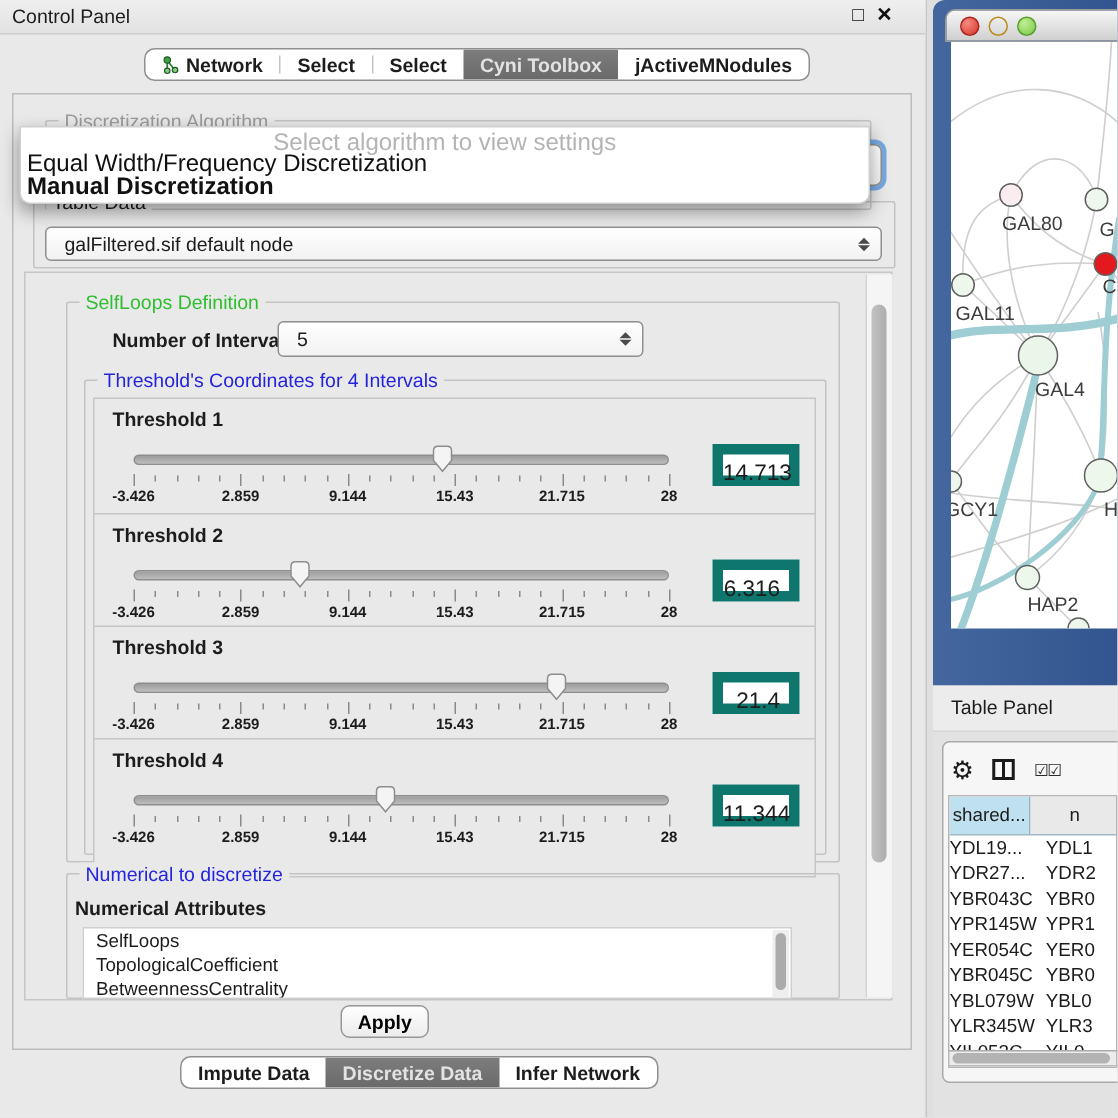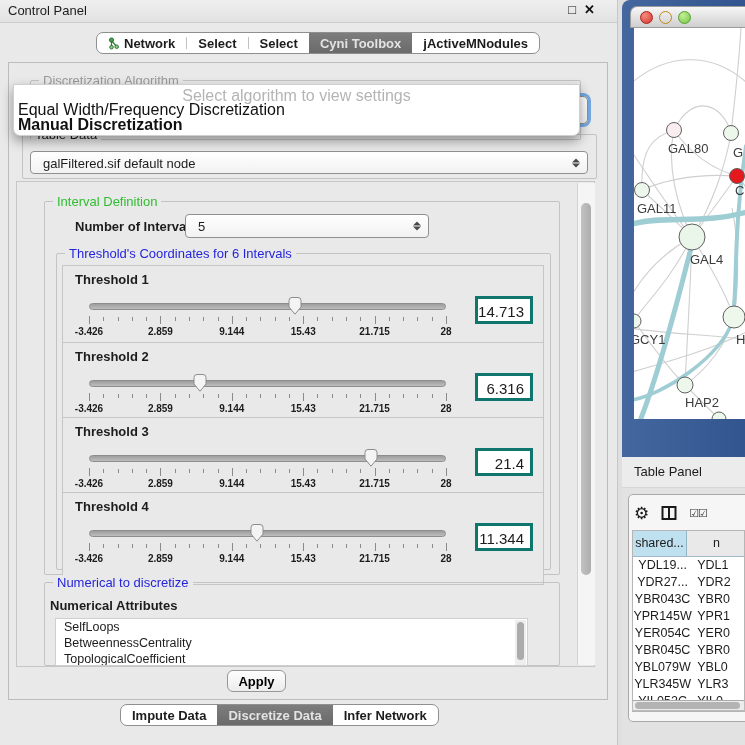--- a/index.html
+++ b/index.html
@@ -51,21 +51,21 @@
   .thr-box{position:absolute;left:0;width:482px;height:93px;border:1px solid #c6c6c6;background:#e9e9e9;box-sizing:border-box;}
   .thr-label{position:absolute;left:12px;top:6px;font-size:13px;font-weight:bold;}
   .slider{position:absolute;left:26px;top:34px;width:357px;height:38px;}
   .trk{position:absolute;left:0;right:0;top:3px;height:7px;border:1px solid #8d8d8d;border-radius:4px;background:linear-gradient(#9d9d9d,#bdbdbd);box-sizing:border-box;}
   .thumb-p{position:absolute;top:-4px;width:16px;height:20px;transform:translateX(-50%);}
   .ticks{position:absolute;left:0;right:0;top:16px;height:8px;}
   .tick{position:absolute;top:1px;width:1px;height:4px;background:#8a8a8a;}
   .tick.major{height:8px;top:0;}
   .axlabels{position:absolute;left:0;right:0;top:26px;height:11px;}
   .axl{position:absolute;transform:translateX(-50%);font-size:10px;font-weight:bold;white-space:nowrap;}
-  .valbox{position:absolute;right:10px;top:30px;width:58px;height:28px;background:#fff;border:3px solid #0f766e;box-sizing:border-box;font-size:15px;line-height:26px;text-align:right;padding-right:6px;}
+  .valbox{position:absolute;right:10px;top:30px;width:58px;height:28px;background:#fff;border:7px solid #0f766e;box-sizing:border-box;font-size:15px;line-height:26px;text-align:right;padding-right:6px;}
   #attr-group{left:44px;top:582px;width:516px;height:84px;}
   #attr-subtitle{position:absolute;left:50px;top:598px;font-size:13px;font-weight:bold;}
   #attr-list{position:absolute;left:55px;top:618px;width:473px;height:48px;background:#fff;border:1px solid #cfcfcf;box-sizing:border-box;overflow:hidden;}
   .attr-item{font-size:12.5px;height:16px;line-height:16px;padding-left:8px;white-space:nowrap;}
   #attr-vscroll{position:absolute;right:1px;top:1px;width:11px;height:46px;background:#eee;}
   #attr-vscroll .thumb{position:absolute;left:2px;top:2px;width:7px;height:38px;border-radius:4px;background:#ababab;}
   #apply-btn{position:absolute;left:227px;top:670px;width:59px;height:22px;background:linear-gradient(#fefefe,#ececec);border:1px solid #979797;border-radius:6px;font-size:13px;font-weight:bold;font-family:"Liberation Sans",sans-serif;}
   
   #net-frame{position:absolute;left:622px;top:0;width:123px;height:457px;background:linear-gradient(90deg,#44679f,#33558f);border-top-left-radius:8px;}
   #net-titlebar{position:absolute;left:630px;top:6px;width:115px;height:22px;background:linear-gradient(#f7f7f7,#cfcfcf);border:1px solid #9c9c9c;border-right:none;border-top-left-radius:7px;display:flex;align-items:center;gap:6px;padding-left:9px;box-sizing:border-box;}
@@ -82,21 +82,21 @@
   #tp-toolbar{position:absolute;left:634px;top:500px;width:108px;height:26px;display:flex;align-items:center;gap:12px;}
   #gear-ic{font-size:17px;line-height:17px;color:#1a1a1a;}
   #split-ic svg{display:block;}
   #check-ic{font-size:11px;letter-spacing:-1px;color:#2a2a2a;}
   #tp-grid{position:absolute;left:632px;top:530px;width:113px;height:182px;background:#fff;border:1px solid #b5b5b5;box-sizing:border-box;overflow:hidden;}
   #tp-thead{display:flex;height:25px;border-bottom:1px solid #9fb9c6;}
   .hc{box-sizing:border-box;font-size:12.5px;line-height:24px;}
   .hc.c1{width:76px;background:#bfe0ee;border-right:1px solid #93b4c4;text-align:center;}
   .hc.c2{width:70px;background:#e9e9e9;padding-left:26px;}
   .trow{display:flex;height:17px;font-size:12.5px;line-height:17px;}
-  .tc1{width:76px;text-align:center;white-space:nowrap;overflow:hidden;}
+  .tc1{width:76px;text-align:left;white-space:nowrap;overflow:hidden;}
   .tc2{width:60px;padding-left:5px;white-space:nowrap;overflow:hidden;}
   #tp-hscroll{position:absolute;left:632px;top:700px;width:113px;height:11px;background:#ececec;border:1px solid #bbb;border-top:1px solid #aaa;box-sizing:border-box;}
   #tp-hscroll .thumb{position:absolute;left:2px;top:1px;width:105px;height:7px;border-radius:4px;background:#b3b3b3;}
 </style>
 </head>
 <body>
 
 <div id="root">
 
   <section id="control-window">
@@ -159,32 +159,32 @@
     <div id="tabledata-combo" class="combo">
       <span class="cval">galFiltered.sif default node</span>
       <span class="spin">
           <i class="up"></i>
           <i class="dn"></i>
         </span>
     </div>
 
     <div id="scrollpane"></div>
     <div id="interval-group" class="groupbox">
-      <span class="legend green">Interval Definition</span>
+      <span class="legend green">SelfLoops Definition</span>
     </div>
     <span id="noi-label">Number of Intervals</span>
     <div id="noi-combo" class="combo">
       <span class="cval">5</span>
       <span class="spin">
           <i class="up"></i>
           <i class="dn"></i>
         </span>
     </div>
     <div id="thr-group" class="groupbox">
-      <span class="legend blue">Threshold's Coordinates for 6 Intervals</span>
+      <span class="legend blue">Threshold's Coordinates for 4 Intervals</span>
     </div>
     <div id="thr-rows">
         <div class="thr-box" style="top: 0px;">
           <div class="thr-label">Threshold 1</div>
           <div class="slider">
             <div class="trk"></div>
             <div class="ticks">
               <i class="tick major" style="left: 0%;"></i>
               <i class="tick" style="left: 4%;"></i>
               <i class="tick" style="left: 8%;"></i>
@@ -366,22 +366,22 @@
         </div>
       </div>
 
     <div id="attr-group" class="groupbox">
       <span class="legend blue">Numerical to discretize</span>
     </div>
     <span id="attr-subtitle">Numerical Attributes</span>
     <div id="attr-list">
       <div id="attr-items">
           <div class="attr-item">SelfLoops</div>
+          <div class="attr-item">TopologicalCoefficient</div>
           <div class="attr-item">BetweennessCentrality</div>
-          <div class="attr-item">TopologicalCoefficient</div>
         </div>
       <div id="attr-vscroll">
           <div class="thumb"></div>
         </div>
     </div>
 
     <div id="vscroll">
       <div class="thumb"></div>
     </div>
 

